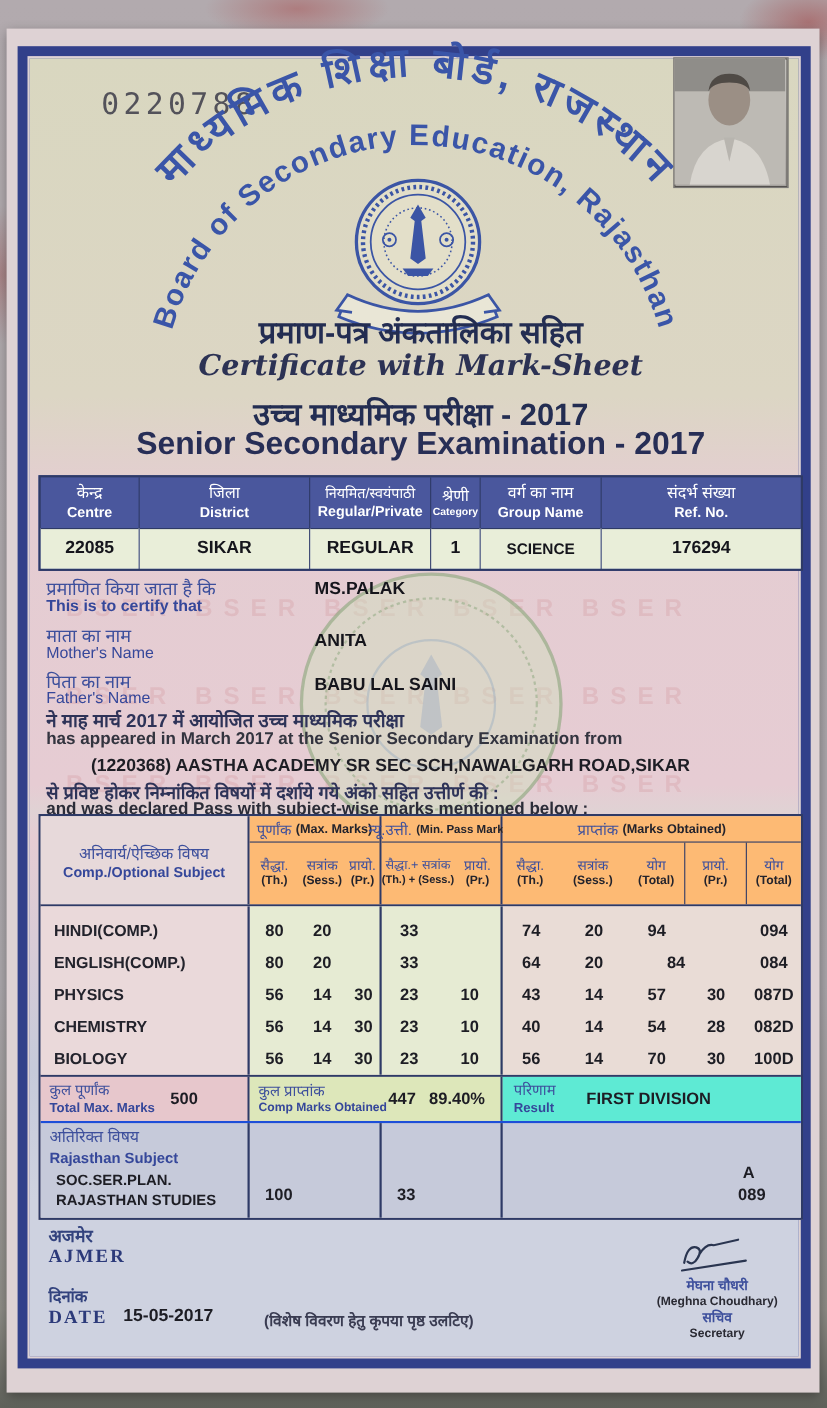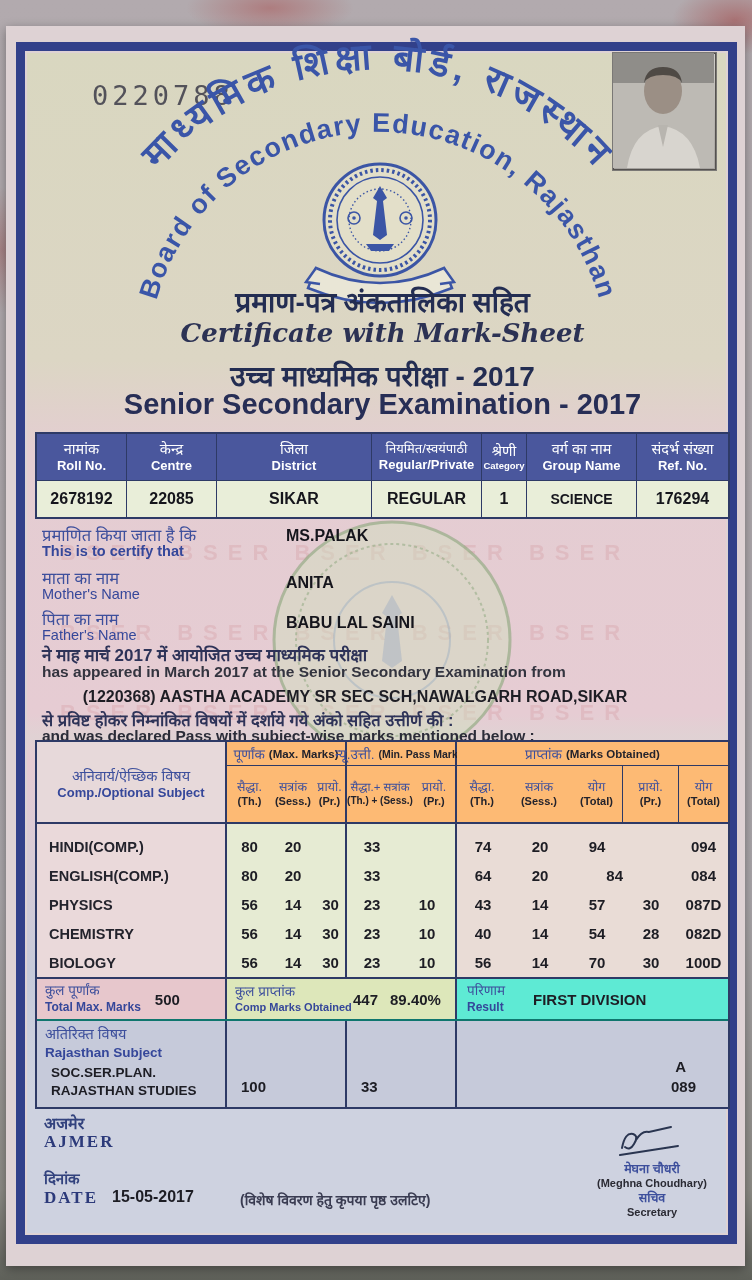--- a/index.html
+++ b/index.html
@@ -57,21 +57,21 @@
   .mt-row{display:flex;height:29px;align-items:center;}
   .mr-sub{width:190px;box-sizing:border-box;padding-left:12px;font-weight:bold;font-size:14.5px;color:#23232c;}
   .num{display:inline-block;text-align:center;font-weight:bold;font-size:15px;color:#1d1d24;}
   .vline{position:absolute;top:0;bottom:0;width:2px;background:#2e3a66;}
   .totrow{display:flex;height:42px;box-sizing:border-box;border-top:2px solid #2e3a66;}
   .tot-left{width:190px;background:#e7c7cc;}
   .tot-mid{width:230px;background:#dde7ba;}
   .tot-right{flex:1;background:#5eead4;}
   .tot-lblh{font-size:13.5px;}
   .tot-lble{font-size:12px;font-weight:bold;}
-  .addl{display:flex;height:88px;box-sizing:border-box;border-top:2px solid #0f766e;background:#c6cada;}
+  .addl{display:flex;height:88px;box-sizing:border-box;border-top:2px solid #1d4ed8;background:#c6cada;}
   .a-left{width:190px;}
   .a-max{width:120px;}
   .a-min{width:110px;}
   .a-rest{flex:1;}
   .sig-name-h{font-size:12.5px;color:#3d4f9c;font-weight:bold;}
   .sig-name-e{font-size:11px;color:#2a2a33;font-weight:bold;}
   .serif{font-family:"Liberation Serif",serif;}
   .photo{position:absolute;left:612px;top:52px;width:103px;height:117px;
      background:linear-gradient(#cfcdc9,#b5b2ae 60%,#a5a29e);border:1px solid #7a7875;box-shadow:0 0 0 1px #55524f inset;}
 </style>
@@ -137,27 +137,20 @@
   </div>
 
   <div class="abs ctr b navy" style="left:35px;top:282px;width:695px;font-size:28px;">प्रमाण-पत्र अंकतालिका सहित</div>
   <div class="abs ctr b" style="left:35px;top:318px;width:695px;font-size:26px;color:#2c3254;font-family:'DejaVu Serif',serif;font-style:italic;">Certificate with Mark-Sheet</div>
   <div class="abs ctr b navy" style="left:35px;top:356px;width:695px;font-size:28px;">उच्च माध्यमिक परीक्षा - 2017</div>
   <div class="abs ctr b" style="left:35px;top:388px;width:695px;font-size:29px;color:#272e56;">Senior Secondary Examination - 2017</div>
 
   <div class="abs info-table" style="left:35px;top:432px;width:695px;">
     <div class="info-col" style="width:90px;">
       <div class="info-head">
-          <span class="hl">नामांक</span>
-          <span class="el">Roll No.</span>
-        </div>
-      <div class="info-val">2678192</div>
-    </div>
-    <div class="info-col" style="width:90px;">
-      <div class="info-head">
           <span class="hl">केन्द्र</span>
           <span class="el">Centre</span>
         </div>
       <div class="info-val">22085</div>
     </div>
     <div class="info-col" style="width:155px;">
       <div class="info-head">
           <span class="hl">जिला</span>
           <span class="el">District</span>
         </div>

